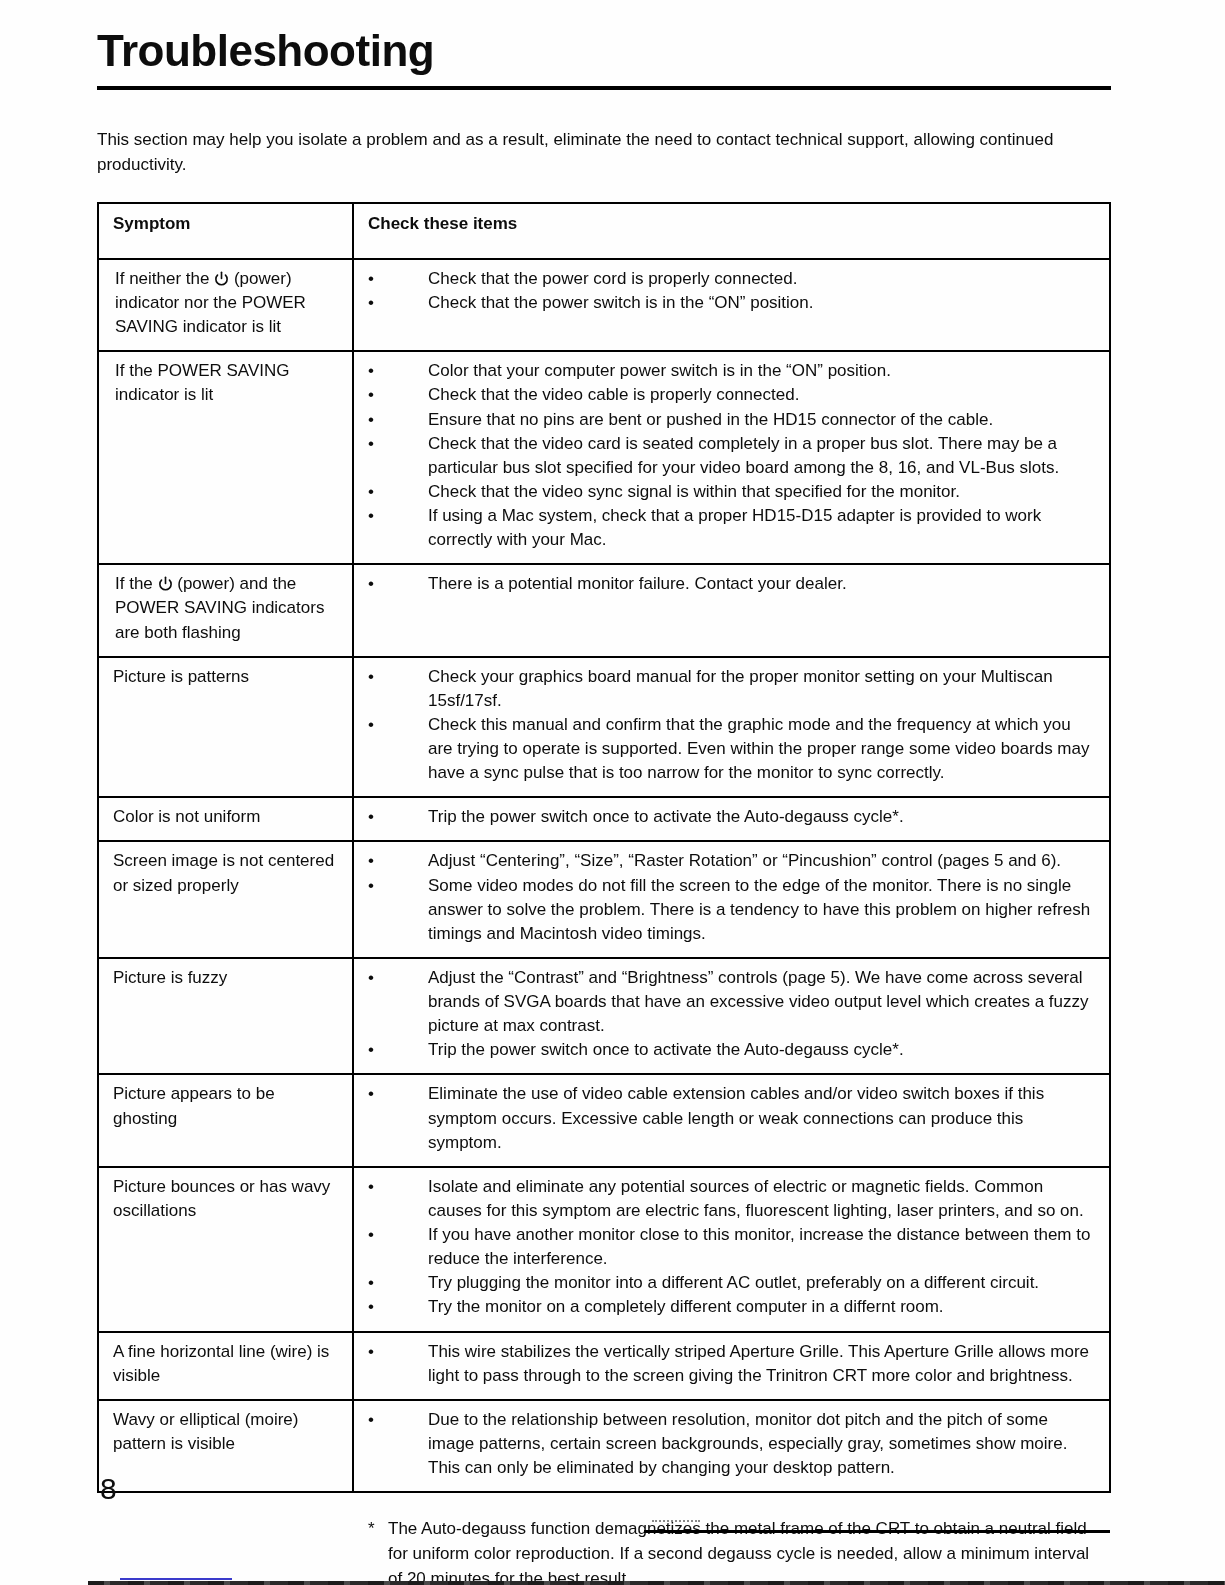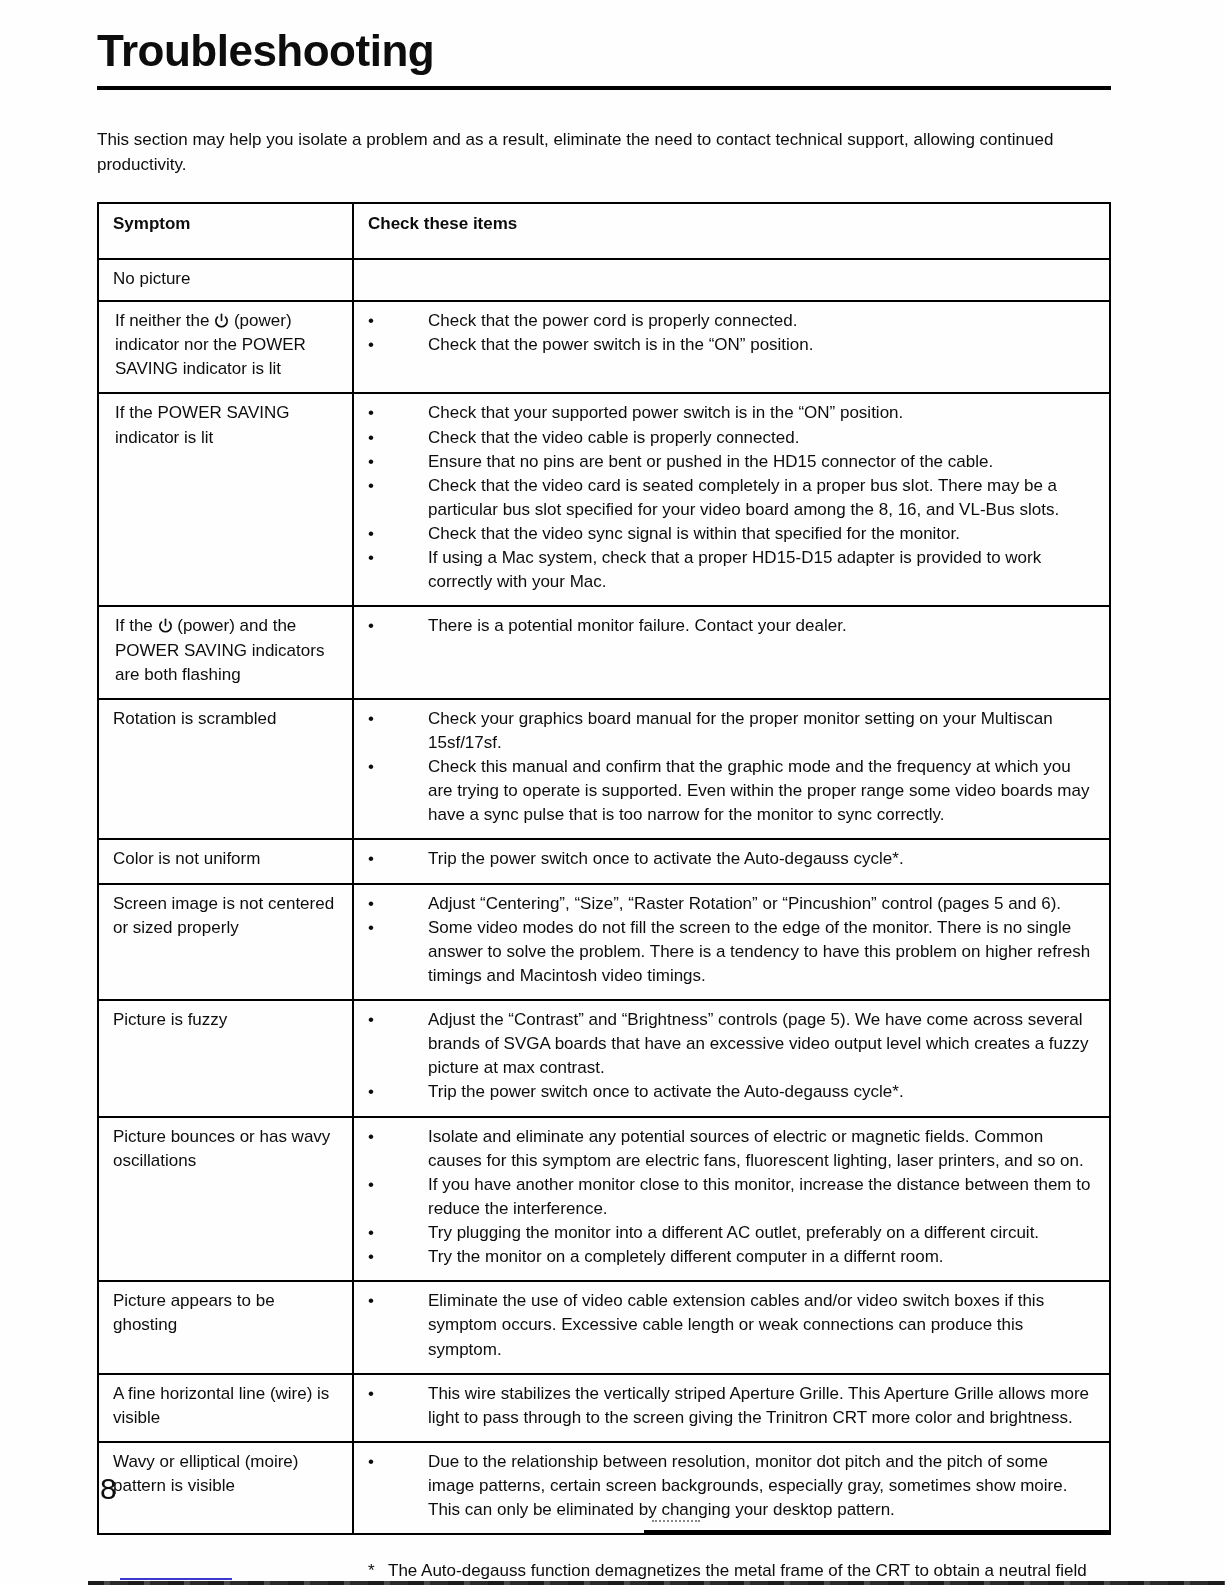--- a/index.html
+++ b/index.html
@@ -60,24 +60,20 @@
     <p class="intro">This section may help you isolate a problem and as a result, eliminate the need to contact technical support, allowing continued productivity.</p>
 
     <table class="ts">
       <thead>
         <tr>
           <th class="col-symptom">Symptom</th>
           <th>Check these items</th>
         </tr>
       </thead>
       <tbody>
-          <tr class="row-group">
-            <td class="symptom-cell">No picture</td>
-            <td class="check-cell"></td>
-          </tr>
           <tr class="row-sub">
             <td class="symptom-cell">If neither the <svg class="power-icon" viewBox="0 0 24 24">
                 <path d="M18.36 6.64a9 9 0 1 1-12.73 0" fill="none" stroke="currentColor" stroke-width="2.6" stroke-linecap="round"></path>
                 <path d="M12 2v10" fill="none" stroke="currentColor" stroke-width="2.6" stroke-linecap="round"></path>
               </svg> (power) indicator nor the POWER SAVING indicator is lit</td>
             <td class="check-cell">
               <div class="check-item">
                 <span class="bullet">•</span>
                 <span class="check-text">Check that the power cord is properly connected.</span>
               </div>
@@ -85,21 +81,21 @@
                 <span class="bullet">•</span>
                 <span class="check-text">Check that the power switch is in the “ON” position.</span>
               </div>
             </td>
           </tr>
           <tr class="row-sub">
             <td class="symptom-cell">If the POWER SAVING indicator is lit</td>
             <td class="check-cell">
               <div class="check-item">
                 <span class="bullet">•</span>
-                <span class="check-text">Check that your supported power switch is in the “ON” position.</span>
+                <span class="check-text">Color that your computer power switch is in the “ON” position.</span>
               </div>
               <div class="check-item">
                 <span class="bullet">•</span>
                 <span class="check-text">Check that the video cable is properly connected.</span>
               </div>
               <div class="check-item">
                 <span class="bullet">•</span>
                 <span class="check-text">Ensure that no pins are bent or pushed in the HD15 connector of the cable.</span>
               </div>
               <div class="check-item">
@@ -122,21 +118,21 @@
                 <path d="M12 2v10" fill="none" stroke="currentColor" stroke-width="2.6" stroke-linecap="round"></path>
               </svg> (power) and the POWER SAVING indicators are both flashing</td>
             <td class="check-cell">
               <div class="check-item">
                 <span class="bullet">•</span>
                 <span class="check-text">There is a potential monitor failure. Contact your dealer.</span>
               </div>
             </td>
           </tr>
           <tr class="row-main">
-            <td class="symptom-cell">Rotation is scrambled</td>
+            <td class="symptom-cell">Picture is patterns</td>
             <td class="check-cell">
               <div class="check-item">
                 <span class="bullet">•</span>
                 <span class="check-text">Check your graphics board manual for the proper monitor setting on your Multiscan 15sf/17sf.</span>
               </div>
               <div class="check-item">
                 <span class="bullet">•</span>
                 <span class="check-text">Check this manual and confirm that the graphic mode and the frequency at which you are trying to operate is supported. Even within the proper range some video boards may have a sync pulse that is too narrow for the monitor to sync correctly.</span>
               </div>
             </td>
@@ -170,46 +166,46 @@
                 <span class="bullet">•</span>
                 <span class="check-text">Adjust the “Contrast” and “Brightness” controls (page 5). We have come across several brands of SVGA boards that have an excessive video output level which creates a fuzzy picture at max contrast.</span>
               </div>
               <div class="check-item">
                 <span class="bullet">•</span>
                 <span class="check-text">Trip the power switch once to activate the Auto-degauss cycle*.</span>
               </div>
             </td>
           </tr>
           <tr class="row-main">
+            <td class="symptom-cell">Picture appears to be ghosting</td>
+            <td class="check-cell">
+              <div class="check-item">
+                <span class="bullet">•</span>
+                <span class="check-text">Eliminate the use of video cable extension cables and/or video switch boxes if this symptom occurs. Excessive cable length or weak connections can produce this symptom.</span>
+              </div>
+            </td>
+          </tr>
+          <tr class="row-main">
             <td class="symptom-cell">Picture bounces or has wavy oscillations</td>
             <td class="check-cell">
               <div class="check-item">
                 <span class="bullet">•</span>
                 <span class="check-text">Isolate and eliminate any potential sources of electric or magnetic fields. Common causes for this symptom are electric fans, fluorescent lighting, laser printers, and so on.</span>
               </div>
               <div class="check-item">
                 <span class="bullet">•</span>
                 <span class="check-text">If you have another monitor close to this monitor, increase the distance between them to reduce the interference.</span>
               </div>
               <div class="check-item">
                 <span class="bullet">•</span>
                 <span class="check-text">Try plugging the monitor into a different AC outlet, preferably on a different circuit.</span>
               </div>
               <div class="check-item">
                 <span class="bullet">•</span>
                 <span class="check-text">Try the monitor on a completely different computer in a differnt room.</span>
-              </div>
-            </td>
-          </tr>
-          <tr class="row-main">
-            <td class="symptom-cell">Picture appears to be ghosting</td>
-            <td class="check-cell">
-              <div class="check-item">
-                <span class="bullet">•</span>
-                <span class="check-text">Eliminate the use of video cable extension cables and/or video switch boxes if this symptom occurs. Excessive cable length or weak connections can produce this symptom.</span>
               </div>
             </td>
           </tr>
           <tr class="row-main">
             <td class="symptom-cell">A fine horizontal line (wire) is visible</td>
             <td class="check-cell">
               <div class="check-item">
                 <span class="bullet">•</span>
                 <span class="check-text">This wire stabilizes the vertically striped Aperture Grille. This Aperture Grille allows more light to pass through to the screen giving the Trinitron CRT more color and brightness.</span>
               </div>

